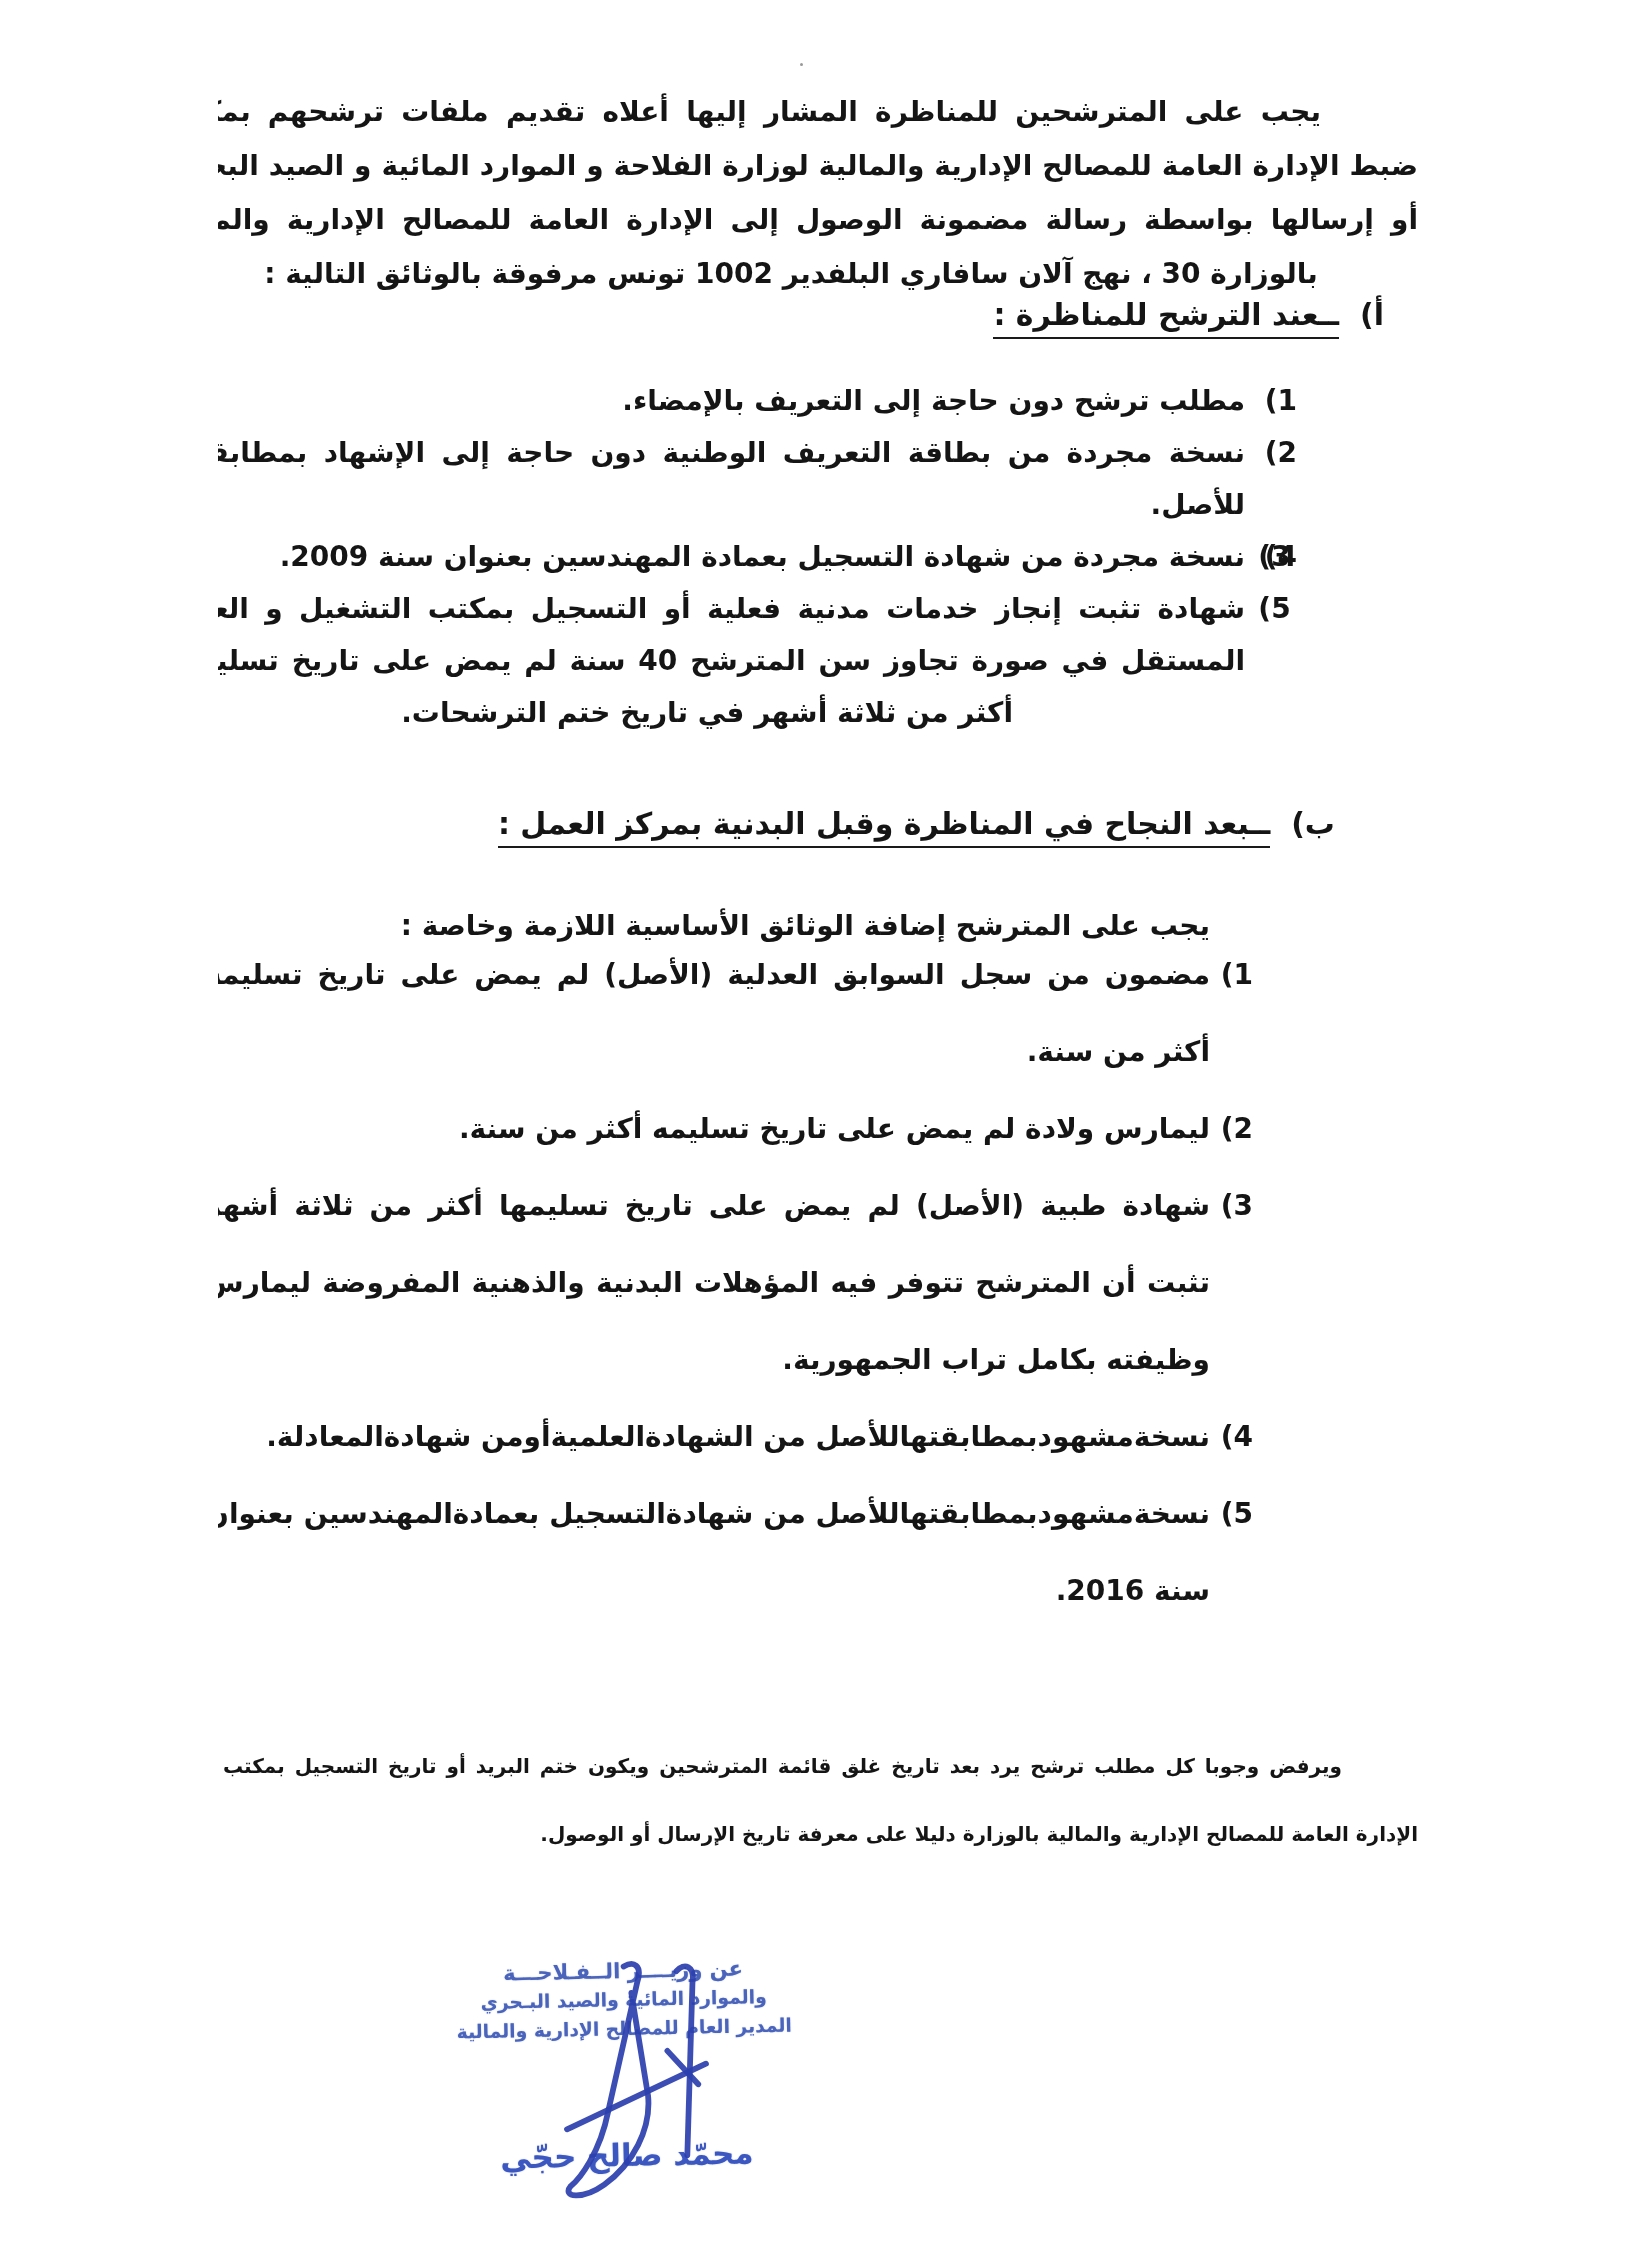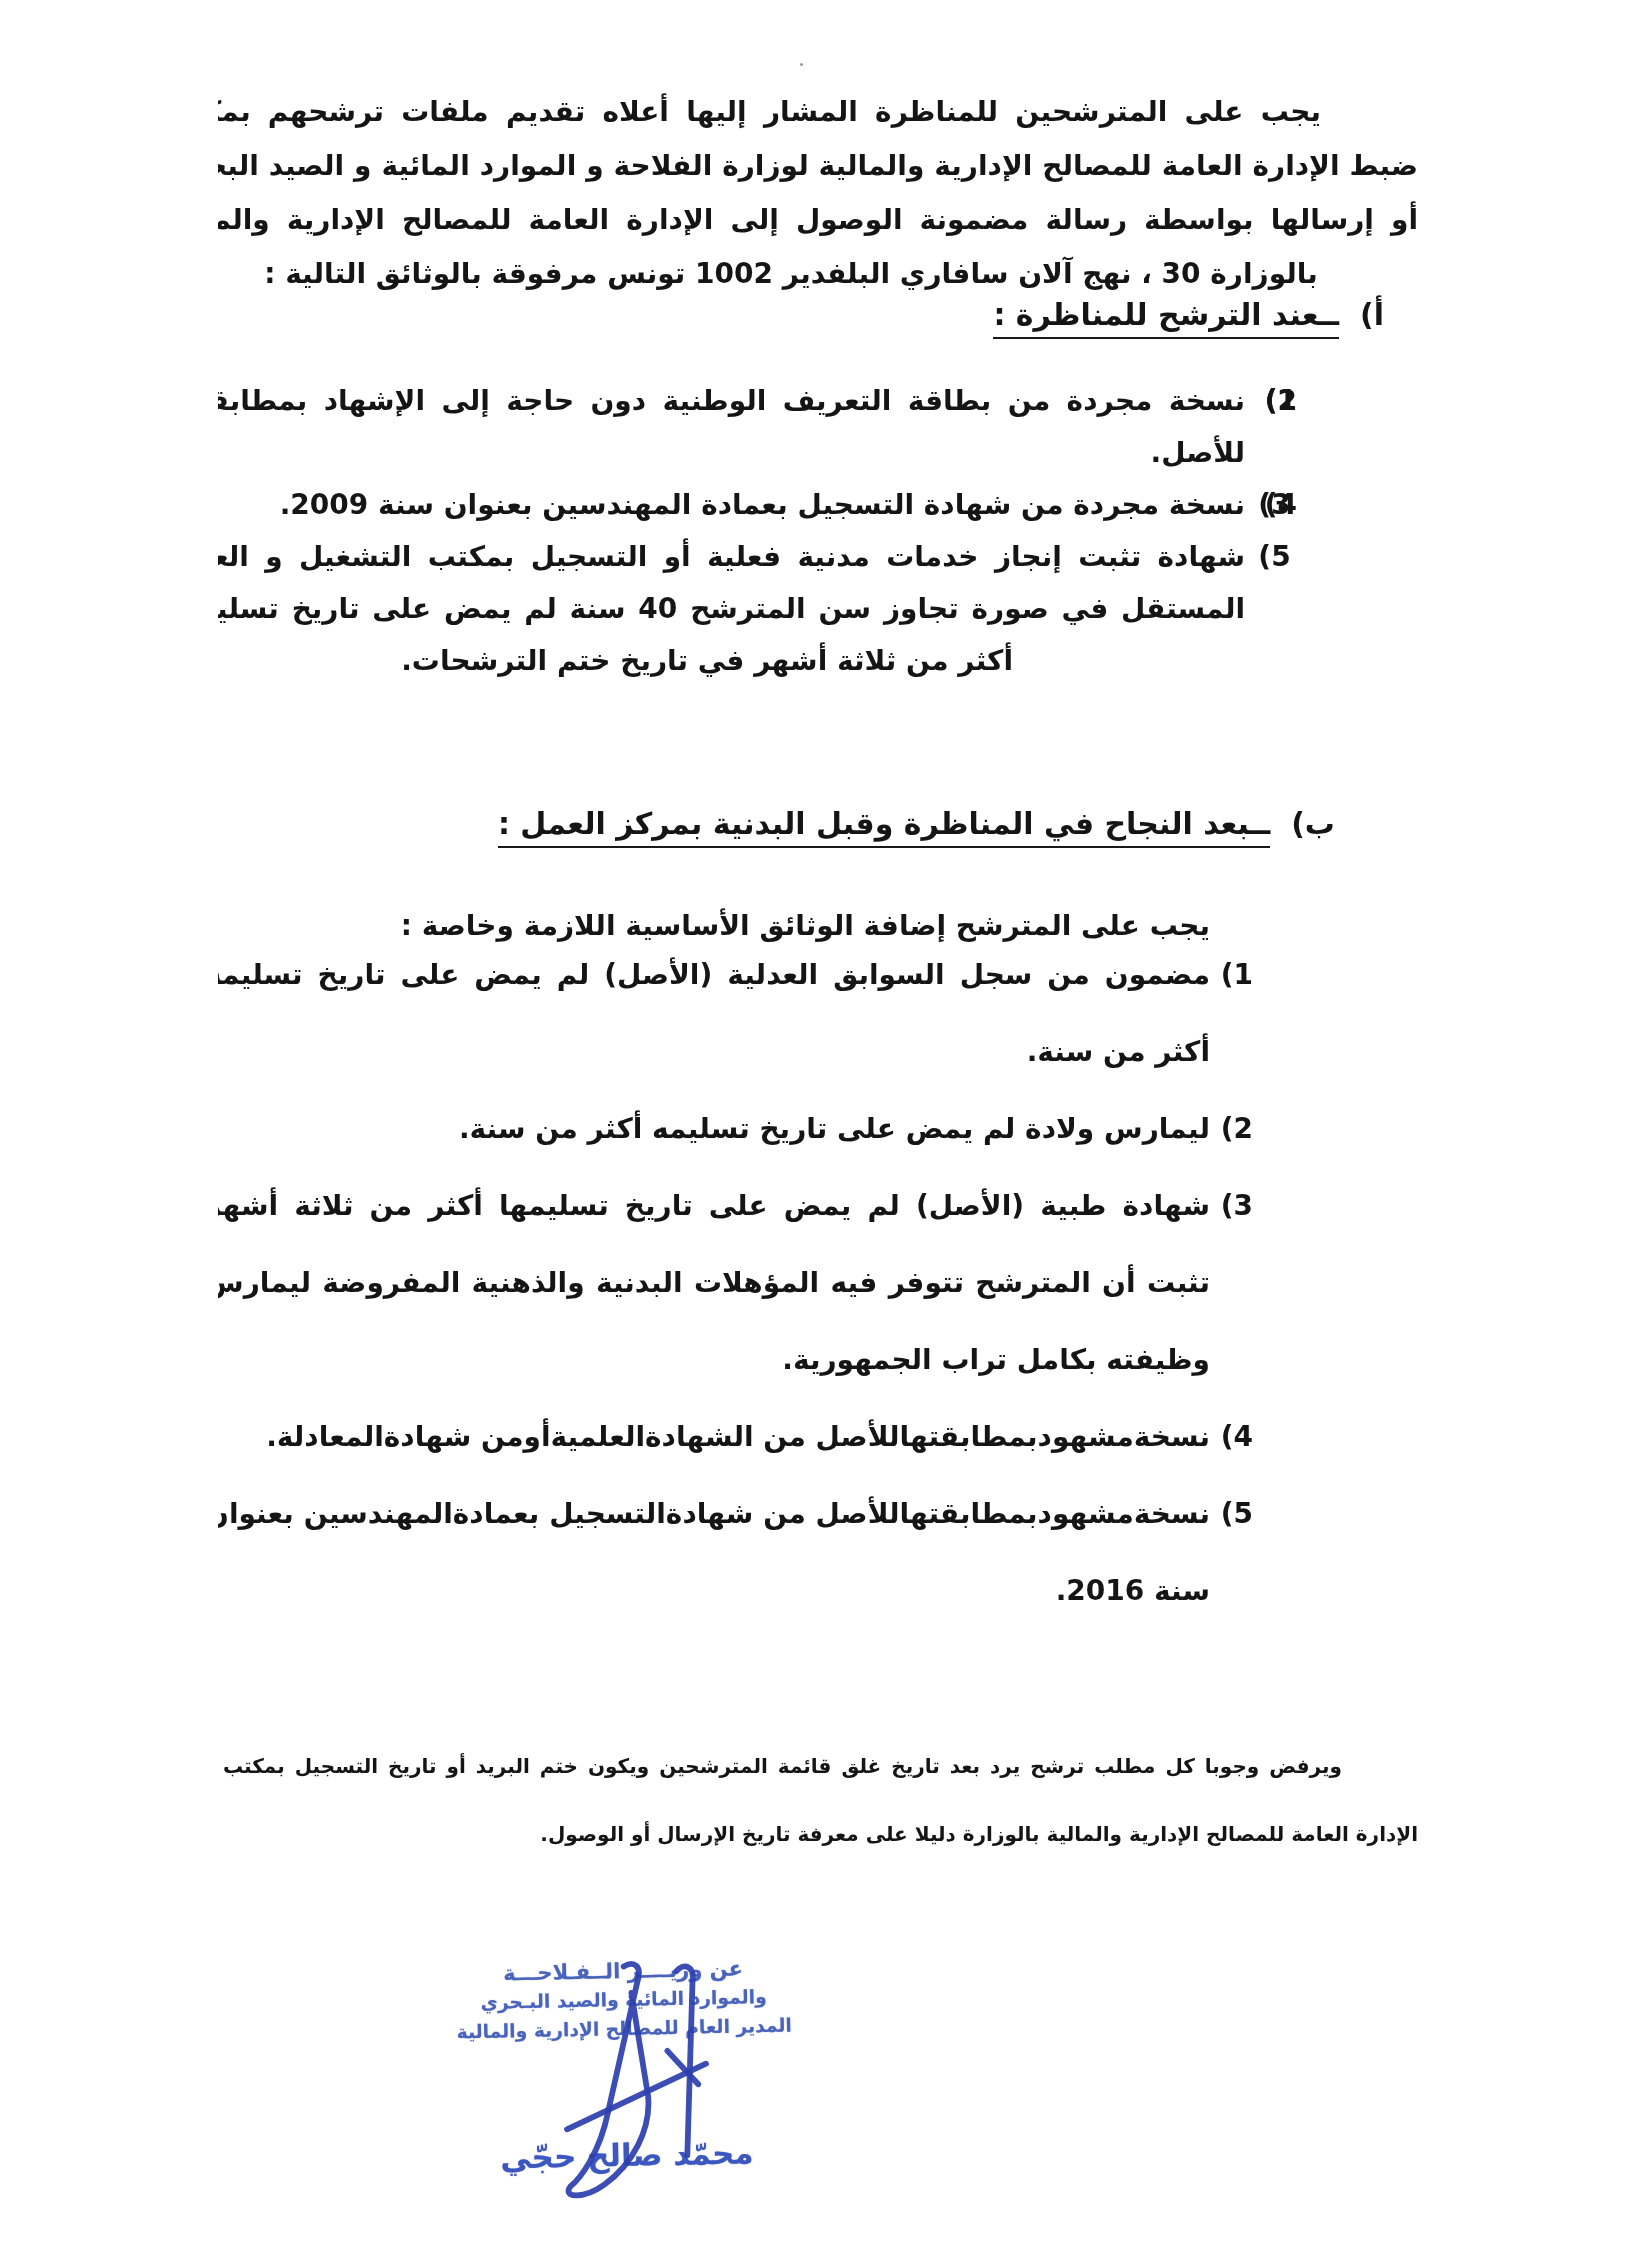--- a/index.html
+++ b/index.html
@@ -78,20 +78,21 @@
   <p class="block intro">يجب على المترشحين للمناظرة المشار إليها أعلاه تقديم ملفات ترشحهم بمكتب ضبط الإدارة العامة للمصالح الإدارية والمالية لوزارة الفلاحة و الموارد المائية و الصيد البحري أو إرسالها بواسطة رسالة مضمونة الوصول إلى الإدارة العامة للمصالح الإدارية والمالية بالوزارة 30 ، نهج آلان سافاري البلفدير 1002 تونس مرفوقة بالوثائق التالية :</p>
 
   <div class="block heading heading-a">
     <span>أ)</span>&nbsp;
     <span class="title">ــعند الترشح للمناظرة :</span>
   </div>
 
   <div class="block list-a">
       <div class="item">
       <span class="num">1)</span>
+      <span class="txt">مطلب ترشح دون حاجة إلى التعريف بالإمضاء.</span>
     </div>
       <div class="item">
       <span class="num">2)</span>
       <span class="txt">نسخة مجردة من بطاقة التعريف الوطنية دون حاجة إلى الإشهاد بمطابقتها للأصل.</span>
     </div>
       <div class="item">
       <span class="num">3)</span>
     </div>
       <div class="item">
       <span class="num">4)</span>

